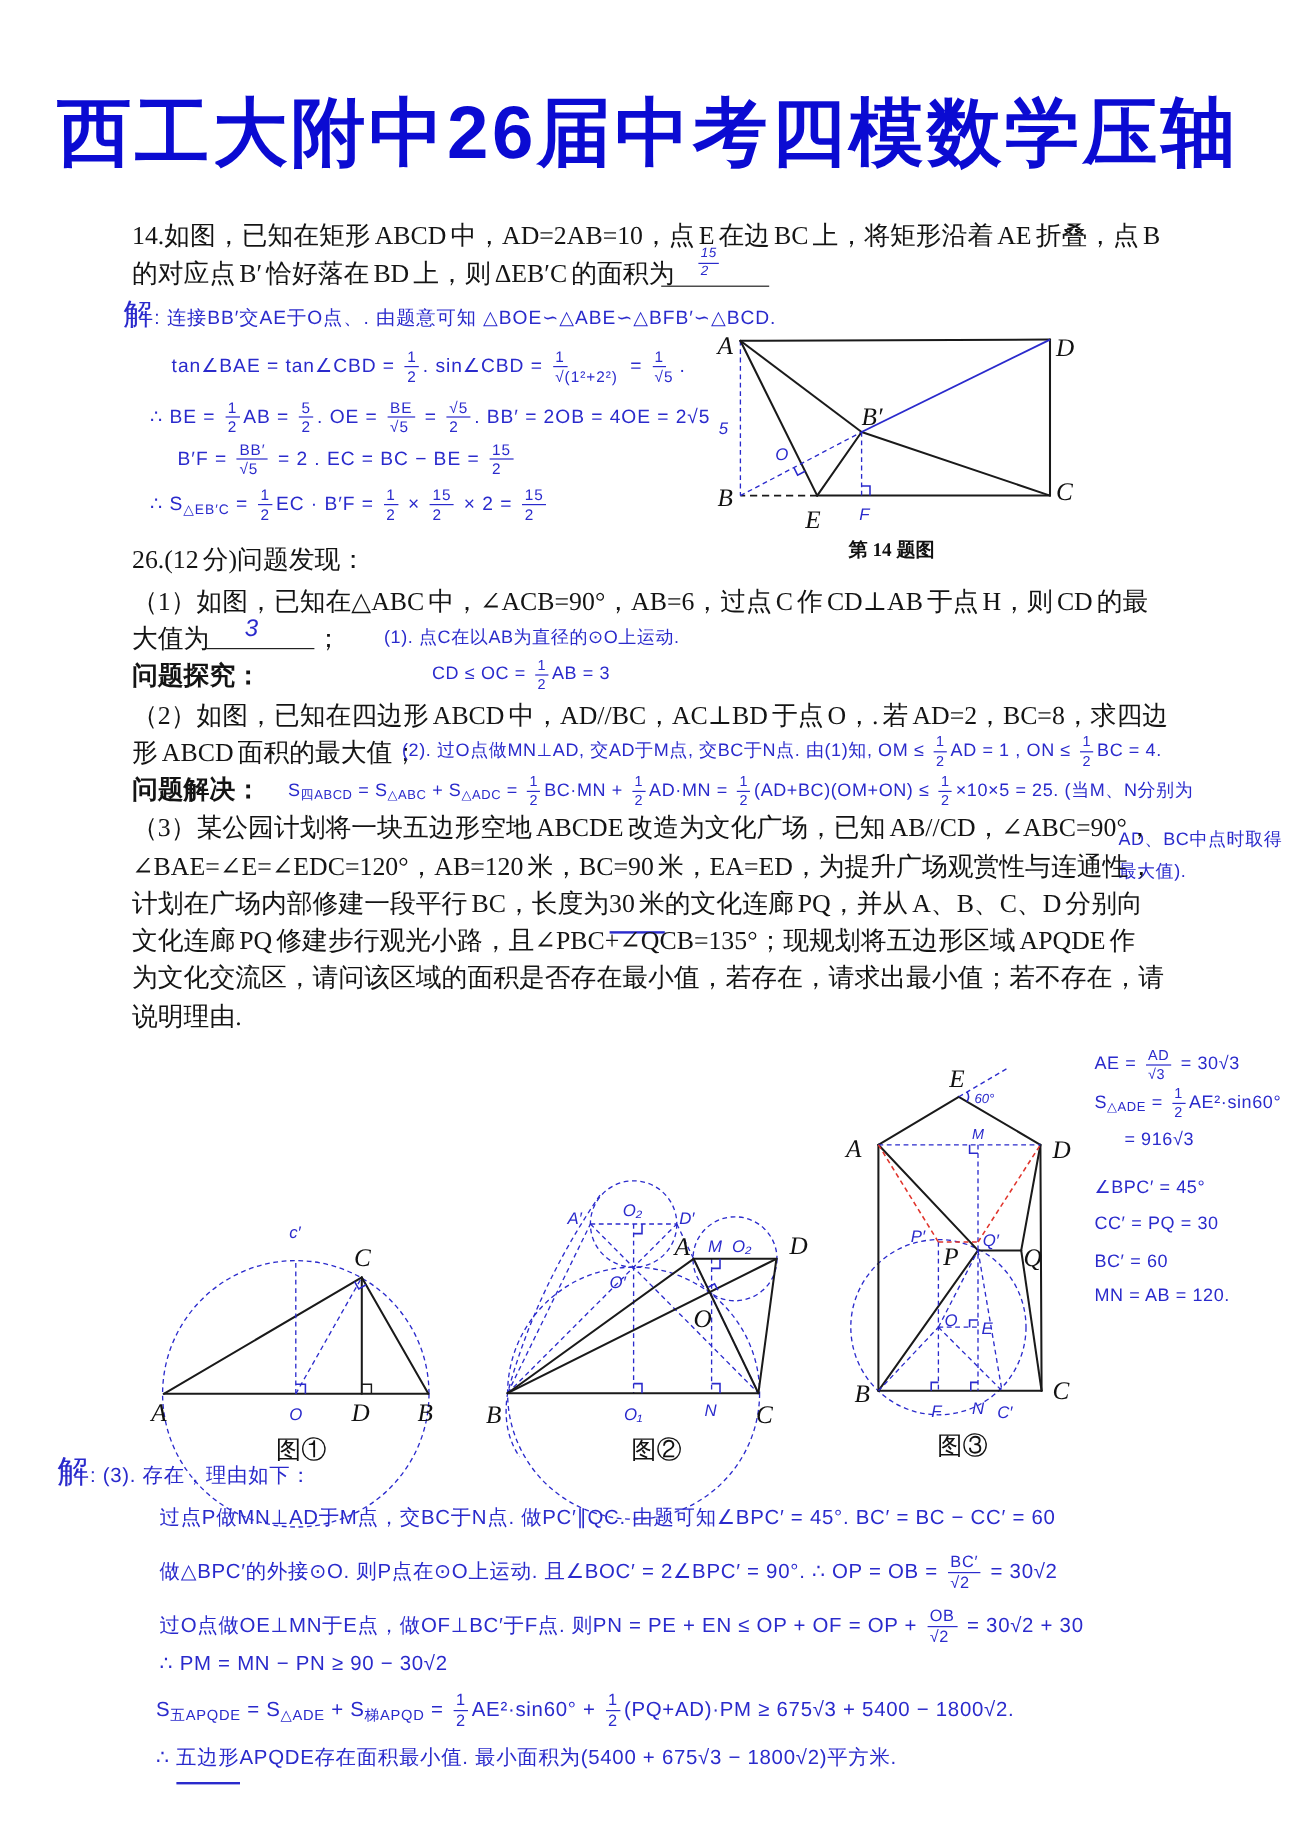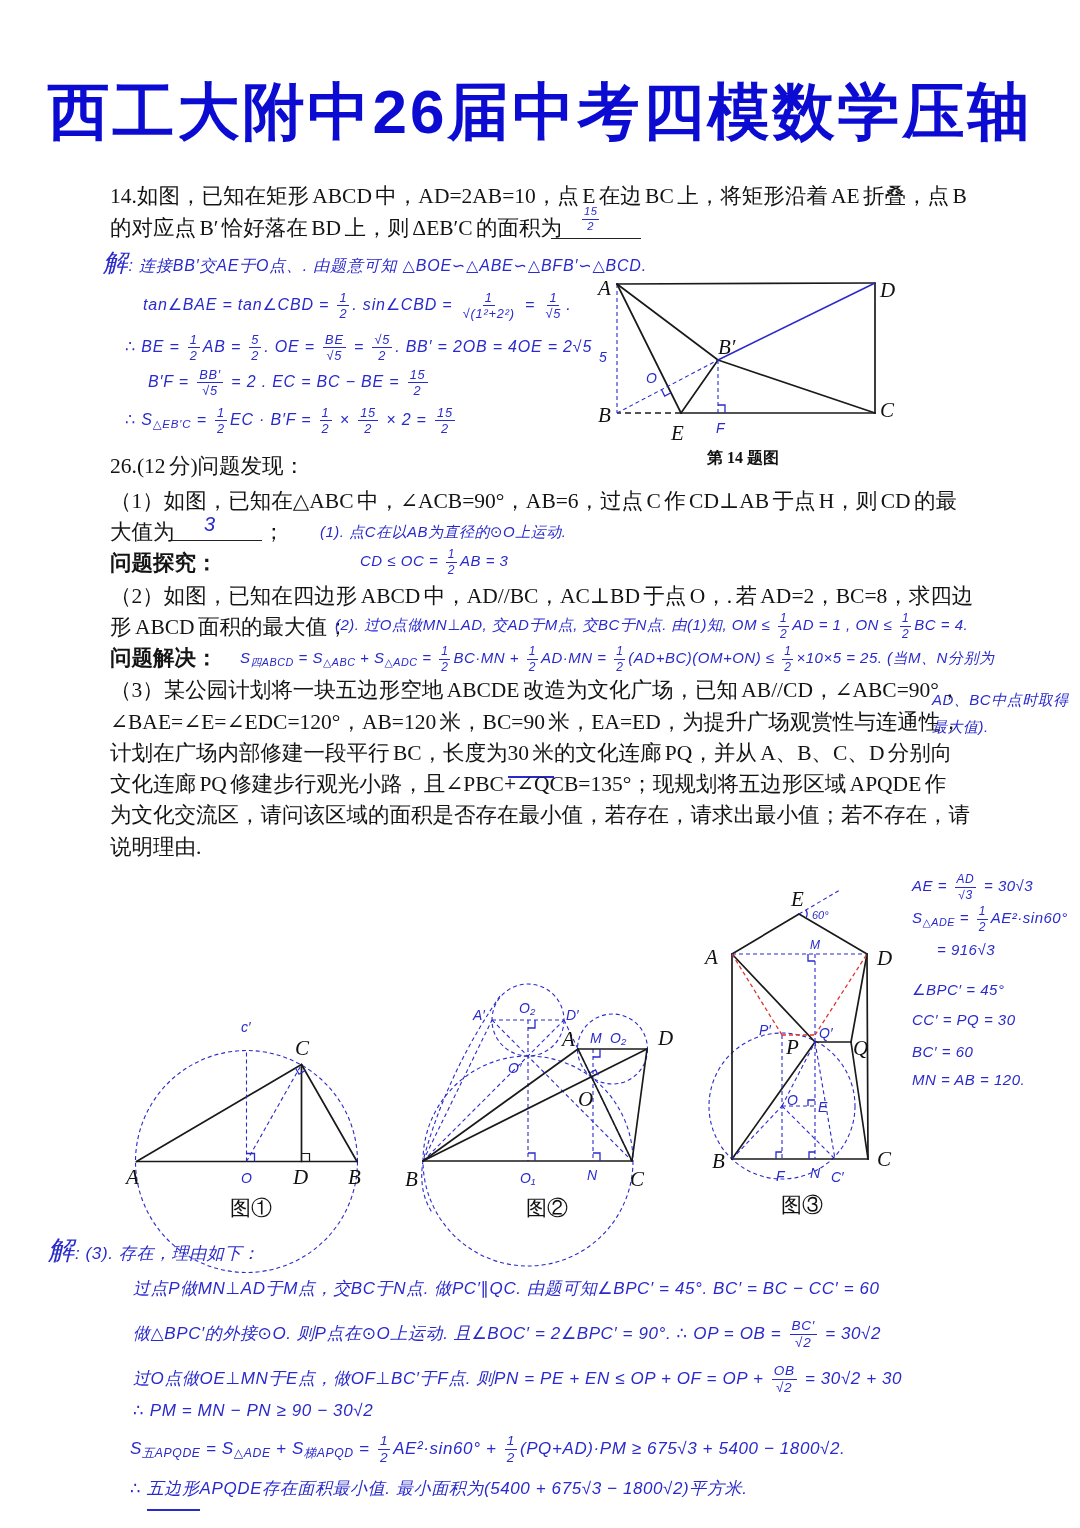--- a/index.html
+++ b/index.html
@@ -4,25 +4,25 @@
 <style>
   :root{ --c-title:#0b0bd2; --c-ink:#141414; --c-pen:#2a2acc; --c-red:#e0342c; }
   html,body{margin:0;padding:0;background:#ffffff;}
   body{width:1080px;height:1528px;position:relative;overflow:hidden;}
   .title{position:absolute;left:0;top:76px;width:1080px;height:72px;line-height:72px;text-align:center;
     font-family:"Liberation Sans","DejaVu Sans",sans-serif;font-weight:bold;font-size:62px;letter-spacing:3px;color:var(--c-title);}
   .line{position:absolute;white-space:nowrap;}
   .print{font-family:"Liberation Serif","DejaVu Serif",serif;font-size:21.5px;line-height:26px;color:var(--c-ink);word-spacing:-2px;}
   .bold{font-weight:bold;}
   .it{}
-  .hand{font-family:"Liberation Sans","DejaVu Sans",sans-serif;font-style:italic;color:var(--c-pen);
+  .hand{font-family:"Liberation Sans","DejaVu Sans",sans-serif;color:var(--c-pen);
     font-size:16px;line-height:22px;letter-spacing:0.8px;}
   .hand.sm{font-size:15px;letter-spacing:0.5px;}
-  .hand.lg{font-size:17px;letter-spacing:0.6px;margin-top:24px;}
-  .frac{display:inline-flex;flex-direction:column;align-items:center;vertical-align:middle;font-size:0.8em;line-height:1.05;margin:0 3px;}
+  .hand.lg{font-size:17px;letter-spacing:0.6px;}
+  .frac{display:inline-flex;flex-direction:column;align-items:flex-start;vertical-align:middle;font-size:0.8em;line-height:1.05;margin:0 3px;}
   .frac .num{border-bottom:1px solid currentColor;padding:0 2px 1px;}
   .frac .den{padding:1px 2px 0;}
   .sub{font-size:0.72em;vertical-align:-0.25em;}
   .big{font-size:1.55em;}
   .hu{border-bottom:2px solid var(--c-pen);padding-bottom:11px;}
   .blank{position:absolute;border-bottom:1.3px solid #222;}
   .blank .ans{position:absolute;font-family:"Liberation Sans","DejaVu Sans",sans-serif;font-style:italic;color:var(--c-pen);}
   svg.fig{position:absolute;overflow:visible;}
   svg .blk{stroke:#1a1a1a;stroke-width:1.7;fill:none;stroke-linecap:round;}
   svg .blk-t{stroke:#1a1a1a;stroke-width:1.2;fill:none;}

